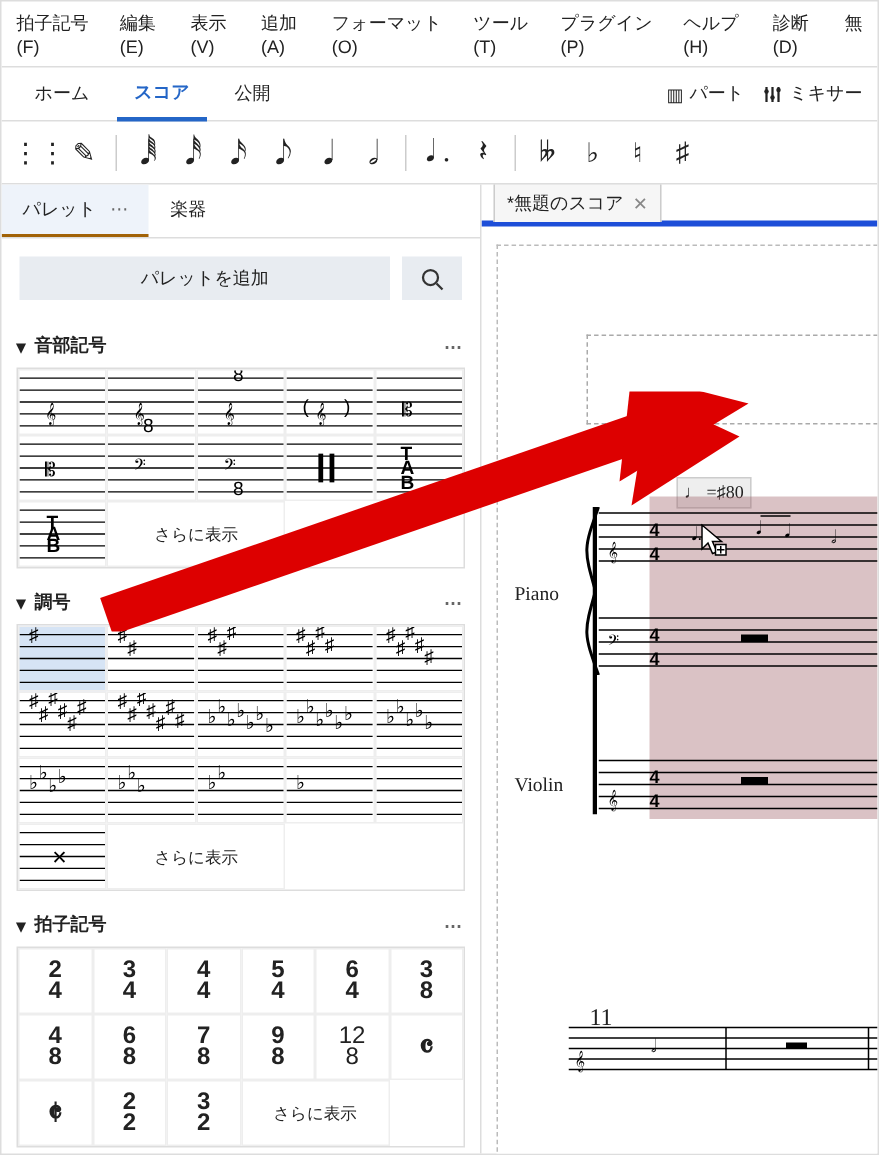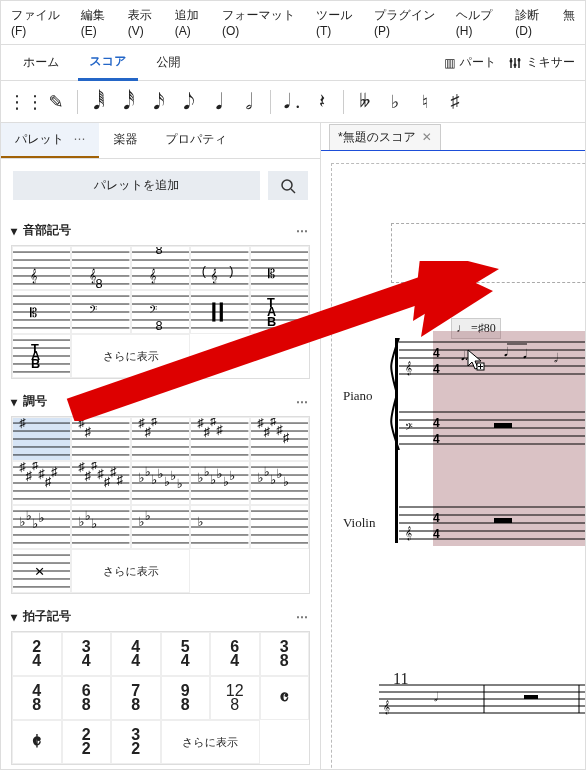--- a/index.html
+++ b/index.html
@@ -24,38 +24,38 @@
 .search-btn{width:40px;background:#e8ecf1;display:flex;align-items:center;justify-content:center;cursor:pointer}
 .palette-section{padding:4px 10px}
 .sec-header{display:flex;align-items:center;padding:6px 0;font-weight:600;cursor:pointer}
 .sec-header .dots{margin-left:auto;letter-spacing:2px;color:#666}
 .grid{display:grid;grid-template-columns:repeat(5,1fr);border:1px solid #ddd}
 .cell{border:1px solid #eee;height:44px;display:flex;align-items:center;justify-content:center;font-family:serif;font-size:16px;cursor:pointer;text-align:center;position:relative}
 .cell.more{font-family:"Meiryo";font-size:11px}
 .cell.sel{background:#d6e4f5}
 .cell svg{width:100%;height:100%}
 .score-area{flex:1;position:relative;overflow:hidden;padding-top:0}
-.score-tab{display:flex;border-bottom:1px solid #1d4ed8;padding:0 8px;height:28px;align-items:center}
+.score-tab{display:flex;border-bottom:4px solid #1d4ed8;padding:0 8px;height:28px;align-items:center}
 .score-tab .stab{padding:4px 8px;border:1px solid #ccc;border-bottom:none;background:#f6f6f6;font-size:11px;display:flex;gap:6px;align-items:center}
 .page{position:absolute;top:40px;left:10px;width:400px;height:680px;border:1px dashed #bbb;background:#fff}
 .insert-zone{position:absolute;top:100px;left:70px;width:300px;height:60px;border:1px dashed #aaa}
 .instr-label{position:absolute;left:22px;font-family:serif;font-size:13px}
 .tempo-mark{position:absolute;top:195px;left:130px;background:#eee;border:1px solid #ccc;padding:2px 4px;font-family:serif;font-size:12px}
 .cursor-img{position:absolute;top:226px;left:146px;z-index:5}
 .arrow{position:absolute;top:260px;left:60px;z-index:10;pointer-events:none}
 .highlight{position:absolute;background:rgba(150,80,90,.35)}
 .staff{position:absolute}
 .staff line{stroke:#000;stroke-width:1}
 .bar-num{position:absolute;font-family:serif;font-size:16px}
 </style>
 </head>
 <body>
 
 <div class="menubar">
-  <span>ファイル(F)</span>
+  <span>拍子記号(F)</span>
   <span>編集(E)</span>
   <span>表示(V)</span>
   <span>追加(A)</span>
   <span>フォーマット(O)</span>
   <span>ツール(T)</span>
   <span>プラグイン(P)</span>
   <span>ヘルプ(H)</span>
   <span>診断(D)</span>
   <span>無</span>
 </div>
@@ -102,21 +102,20 @@
 </div>
 
 <div class="main">
   <div class="left-panel">
     <div class="panel-tabs">
       <div class="ptab active">
         <span>パレット</span>
         <span style="margin-left:6px;color:#666">⋯</span>
       </div>
       <div class="ptab">楽器</div>
-      <div class="ptab">プロパティ</div>
     </div>
     <div class="palette-add-row">
       <div class="palette-add">パレットを追加</div>
       <div class="search-btn">
         <svg width="16" height="16" viewBox="0 0 16 16">
             <circle cx="7" cy="7" r="5" fill="none" stroke="#333" stroke-width="1.5"></circle>
             <path d="M11 11l4 4" stroke="#333" stroke-width="1.5"></path>
           </svg>
       </div>
     </div>

